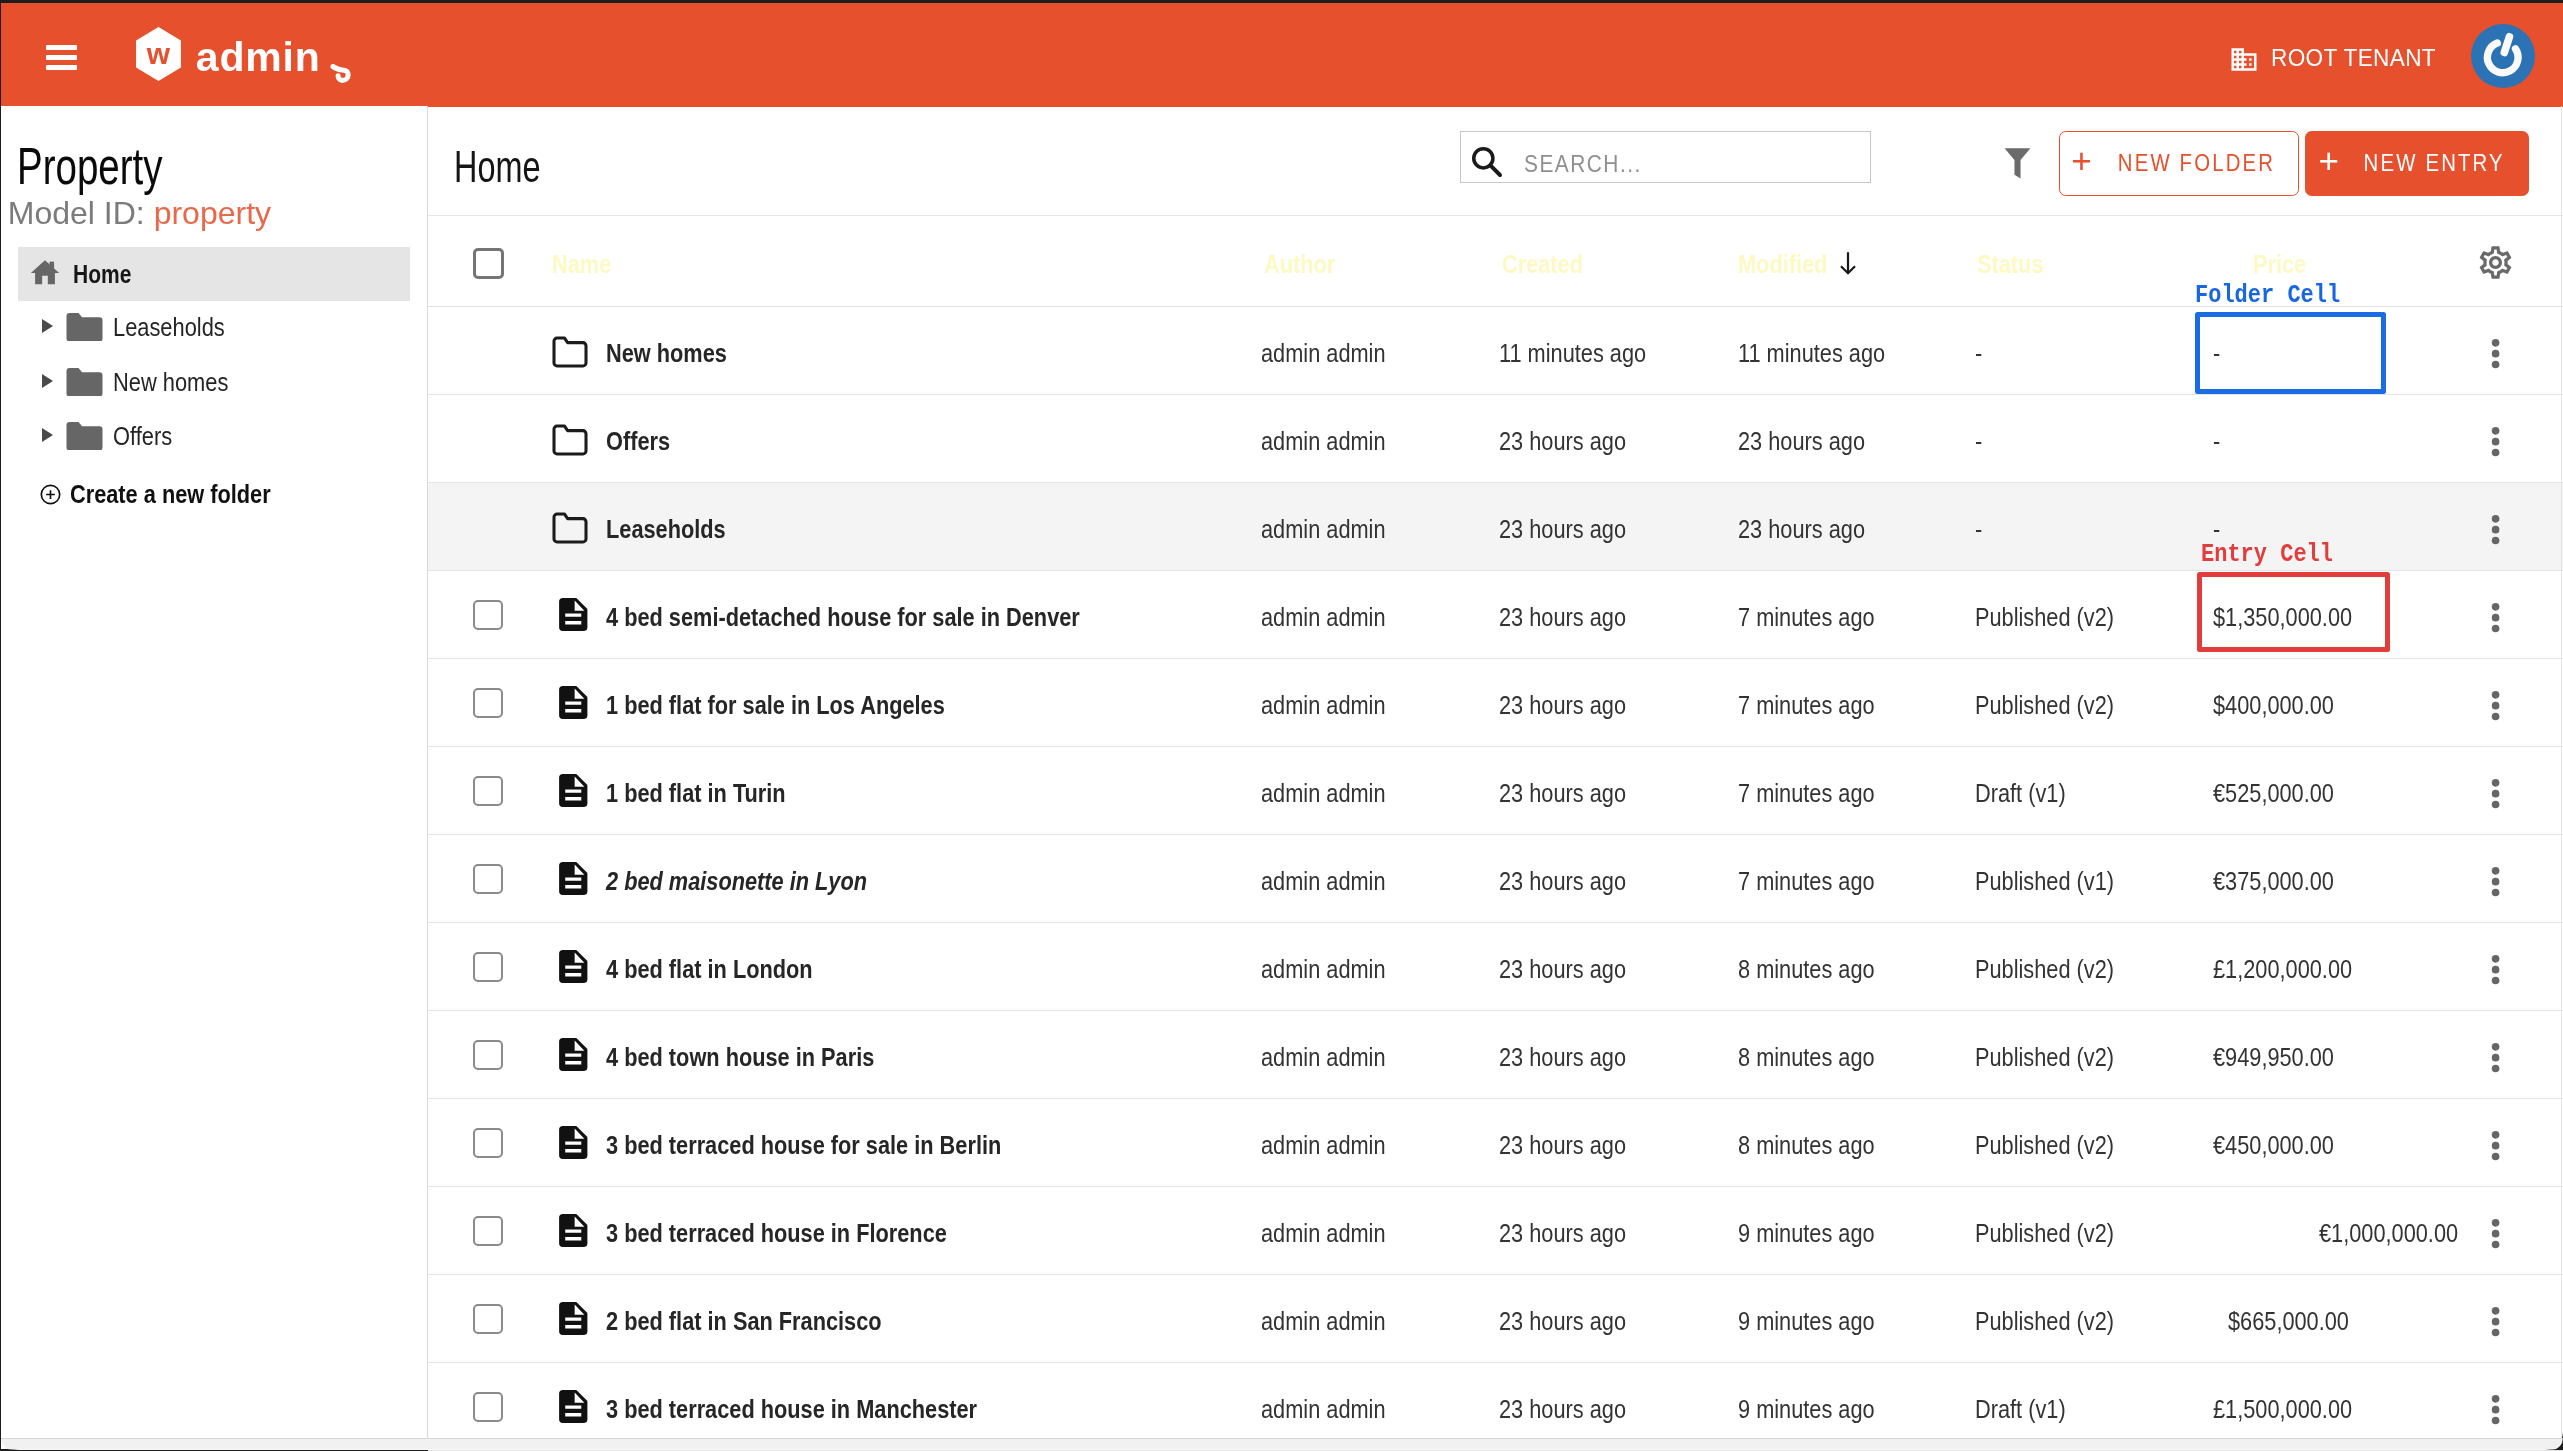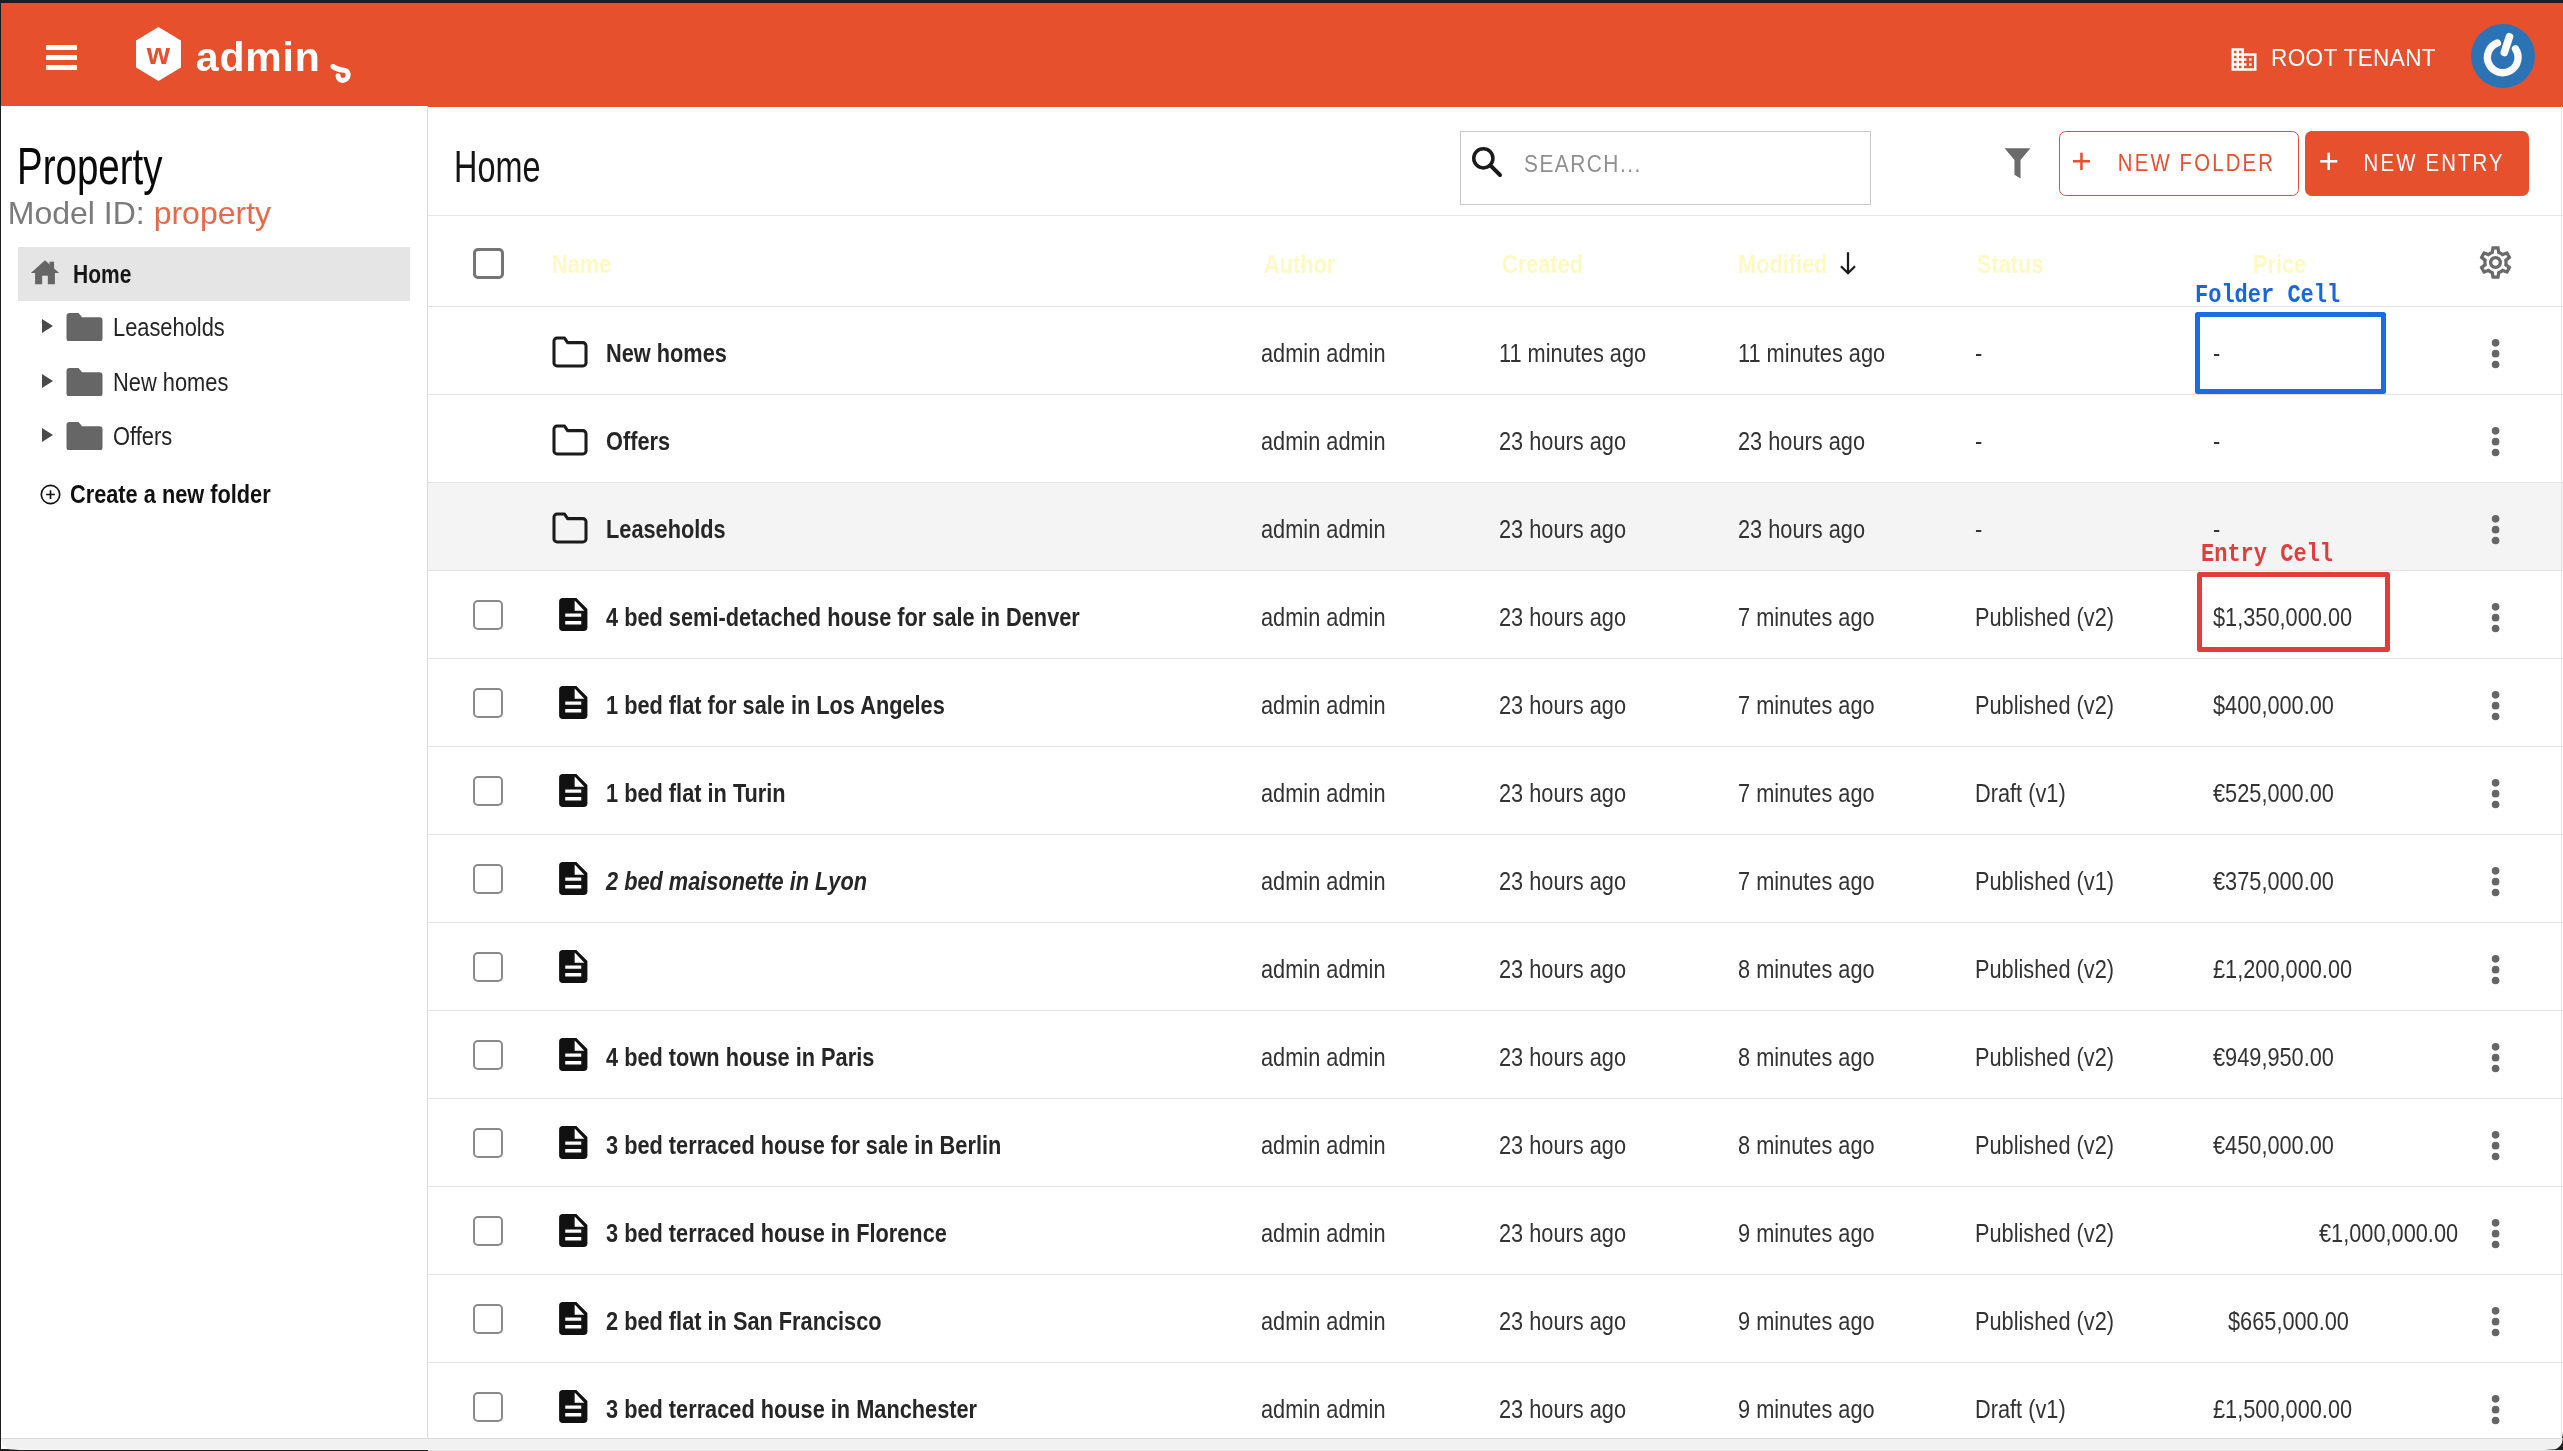--- a/index.html
+++ b/index.html
@@ -22,21 +22,21 @@
   .sb-model b { color:#e8694a; font-weight:400; }
   .homerow { position:absolute; left:17.6px; top:141px; width:392px; height:54px; background:#e5e5e5; }
   .home-label { position:absolute; left:55px; top:0; height:54px; line-height:54px; font-weight:bold; font-size:25px; color:#171717; transform:scaleX(0.84); transform-origin:0 50%; }
   .treerow { position:absolute; left:0; width:427px; height:54px; }
   .caret { position:absolute; left:41px; top:19px; width:0; height:0; border-left:11px solid #4a4a4a; border-top:7.5px solid transparent; border-bottom:7.5px solid transparent; }
   .tree-label { position:absolute; left:112px; height:54px; line-height:54px; font-size:26px; color:#242424; transform:scaleX(0.84); transform-origin:0 50%; }
   .newfolder-label { position:absolute; left:69px; height:54px; line-height:54px; font-size:25px; color:#101010; font-weight:bold; transform:scaleX(0.87); transform-origin:0 50%; }
 
   
   .main-title { position:absolute; left:454px; top:141px; font-size:45px; color:#151515; font-weight:400; transform:scaleX(0.72); transform-origin:0 0; }
-  .searchbox { position:absolute; left:1460px; top:131px; width:411px; height:74px; border:0.8px solid #c7c7c7; background:#fff; }
+  .searchbox { position:absolute; left:1460px; top:131px; width:411px; height:52px; border:0.8px solid #c7c7c7; background:#fff; }
   .search-ph { position:absolute; left:63px; top:0; height:64px; line-height:64px; color:#8f8f8f; font-size:24px; letter-spacing:1.7px; transform:scaleX(0.87); transform-origin:0 50%; }
   .btn-outline { position:absolute; left:2059px; top:131px; width:240px; height:65px; border:1.7px solid #e6502c; border-radius:6.7px; background:#fff; color:#e6502c; }
   .btn-fill { position:absolute; left:2305px; top:131px; width:224px; height:65px; border-radius:6.7px; background:#e6502c; color:#fff; }
   .btn-inner { display:flex; align-items:center; justify-content:center; height:100%; font-size:23.4px; letter-spacing:2.5px; }
   .btn-plus { font-size:35px; font-weight:300; margin-right:11.7px; position:relative; top:-2.5px; }
   .hdr-divider { position:absolute; left:428px; top:215px; width:2135px; height:0.8px; background:#e7e7e7; }
 
   
   .table { position:absolute; left:428px; top:216px; width:2135px; }
   .thead { position:relative; height:91px; border-bottom:0.8px solid #e2e2e2; }
@@ -377,20 +377,23 @@
         <circle cx="5.5" cy="4.6" r="4.6" fill="#666"></circle>
         <circle cx="5.5" cy="17.6" r="4.6" fill="#666"></circle>
         <circle cx="5.5" cy="30.6" r="4.6" fill="#666"></circle>
       </svg>
   </div>
   <div class="trow">
     <div class="cbox row"></div>
     <svg class="abs" style="left:131px; top:50%; margin-top:-16.7px;" width="28.5" height="33" viewBox="0 0 24 28">
         <path fill="#111" d="M14.6 0H3.2A3.2 3.2 0 0 0 0 3.2v21.6A3.2 3.2 0 0 0 3.2 28h17.6a3.2 3.2 0 0 0 3.2-3.2V9.4L14.6 0zm4.2 22.4H5.2v-2.8h13.6v2.8zm0-6.4H5.2v-2.8h13.6V16zm-5.6-5.2V2.1l8.2 8.7h-8.2z"></path>
       </svg>
+    <div class="cell cname" style="left:178px;">
+        <span class="t">4 bed flat in London</span>
+      </div>
     <div class="cell" style="left:833px;">
         <span class="t">admin admin</span>
       </div>
     <div class="cell" style="left:1071px;">
         <span class="t">23 hours ago</span>
       </div>
     <div class="cell" style="left:1310px;">
         <span class="t">8 minutes ago</span>
       </div>
     <div class="cell" style="left:1547px;">

